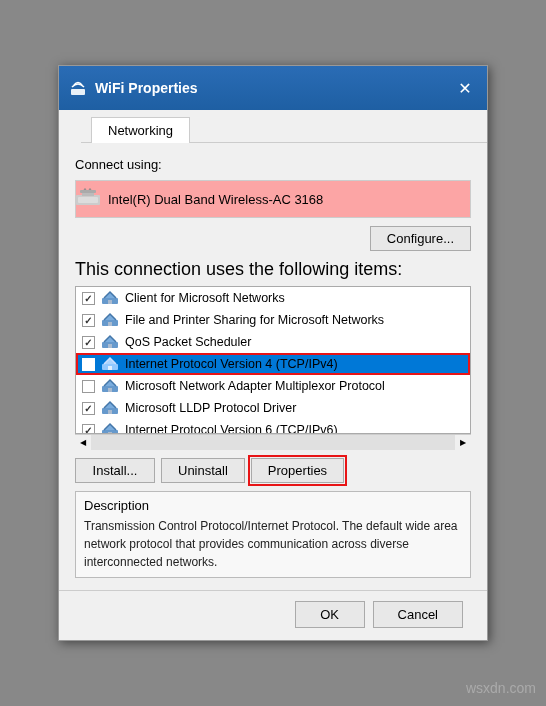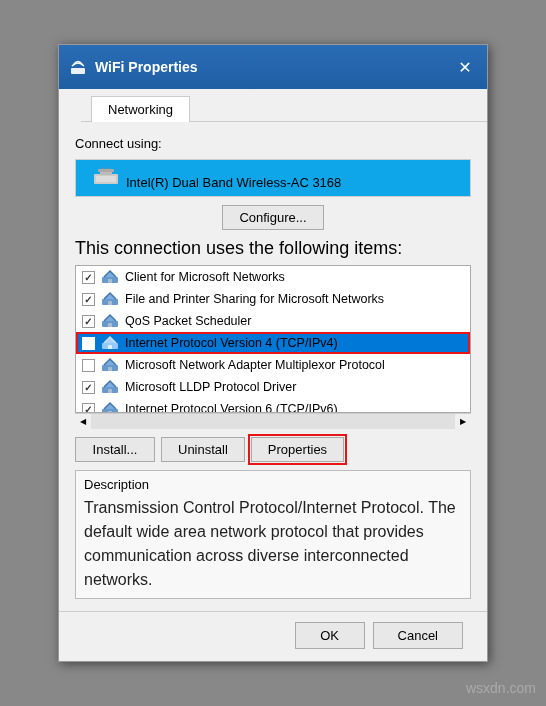--- a/index.html
+++ b/index.html
@@ -76,35 +76,35 @@
     .content {
       padding: 14px 16px 12px;
       background: #f0f0f0;
     }
     .section-label {
       font-size: 13px;
       margin-bottom: 8px;
     }
     .adapter-row {
       display: flex;
-      align-items: flex-end;
+      align-items: center;
       gap: 8px;
-      padding: 6px 18px;
-      background: #0ea5e9;
+      padding: 6px 0;
+      background: #fca5a5;
       border: 1px solid #ccc;
       margin-bottom: 8px;
     }
     .adapter-icon {
       width: 24px;
       height: 24px;
       flex-shrink: 0;
     }
     .configure-row {
       display: flex;
-      justify-content: center;
+      justify-content: flex-end;
       margin-bottom: 8px;
     }
     .btn {
       padding: 4px 16px;
       background: #e8e8e8;
       border: 1px solid #aaa;
       cursor: pointer;
       font-size: 13px;
       min-width: 80px;
     }
@@ -197,21 +197,21 @@
     .description-section {
       border: 1px solid #bbb;
       padding: 6px 8px;
       background: #f8f8f8;
     }
     .description-title {
       font-size: 13px;
       margin-bottom: 4px;
     }
     .description-text {
-      font-size: 16px;
+      font-size: 12px;
       line-height: 1.5;
       color: #222;
     }
     .footer {
       padding: 10px 24px 12px;
       display: flex;
       justify-content: flex-end;
       gap: 8px;
       border-top: 1px solid #ccc;
       background: #f0f0f0;

